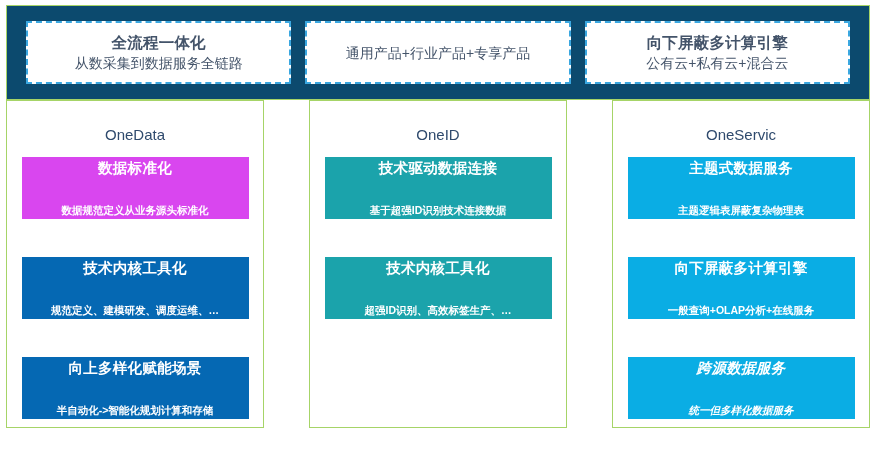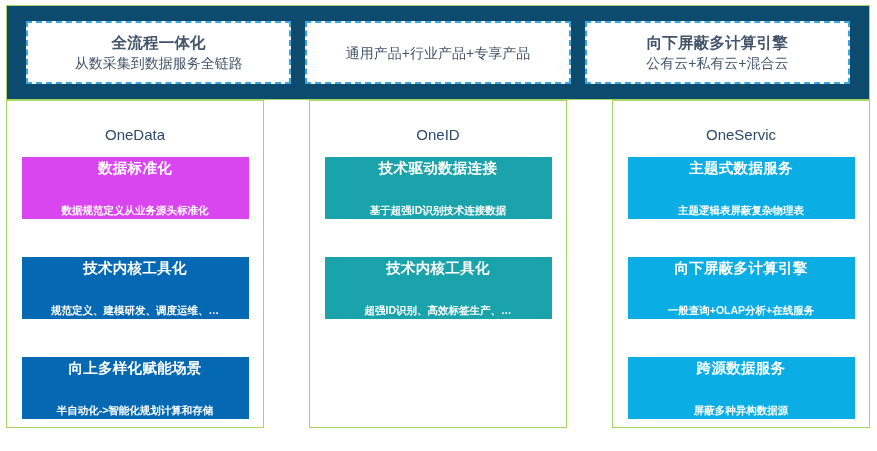--- a/index.html
+++ b/index.html
@@ -179,20 +179,20 @@
     <div class="column-title">OneServic</div>
     <div class="card-stack">
       <div class="card" style="background-color: rgb(10, 173, 228);">
         <div class="card-title">主题式数据服务</div>
         <div class="card-sub">主题逻辑表屏蔽复杂物理表</div>
       </div>
       <div class="card" style="background-color: rgb(10, 173, 228);">
         <div class="card-title">向下屏蔽多计算引擎</div>
         <div class="card-sub">一般查询+OLAP分析+在线服务</div>
       </div>
-      <div class="card" style="background-color: rgb(10, 173, 228);">
+      <div class="card" style="background-color: rgb(10, 173, 228); font-style: italic;">
         <div class="card-title">跨源数据服务</div>
-        <div class="card-sub">屏蔽多种异构数据源</div>
+        <div class="card-sub">统一但多样化数据服务</div>
       </div>
     </div>
   </div>
 
 </div>
 
 </body></html>

